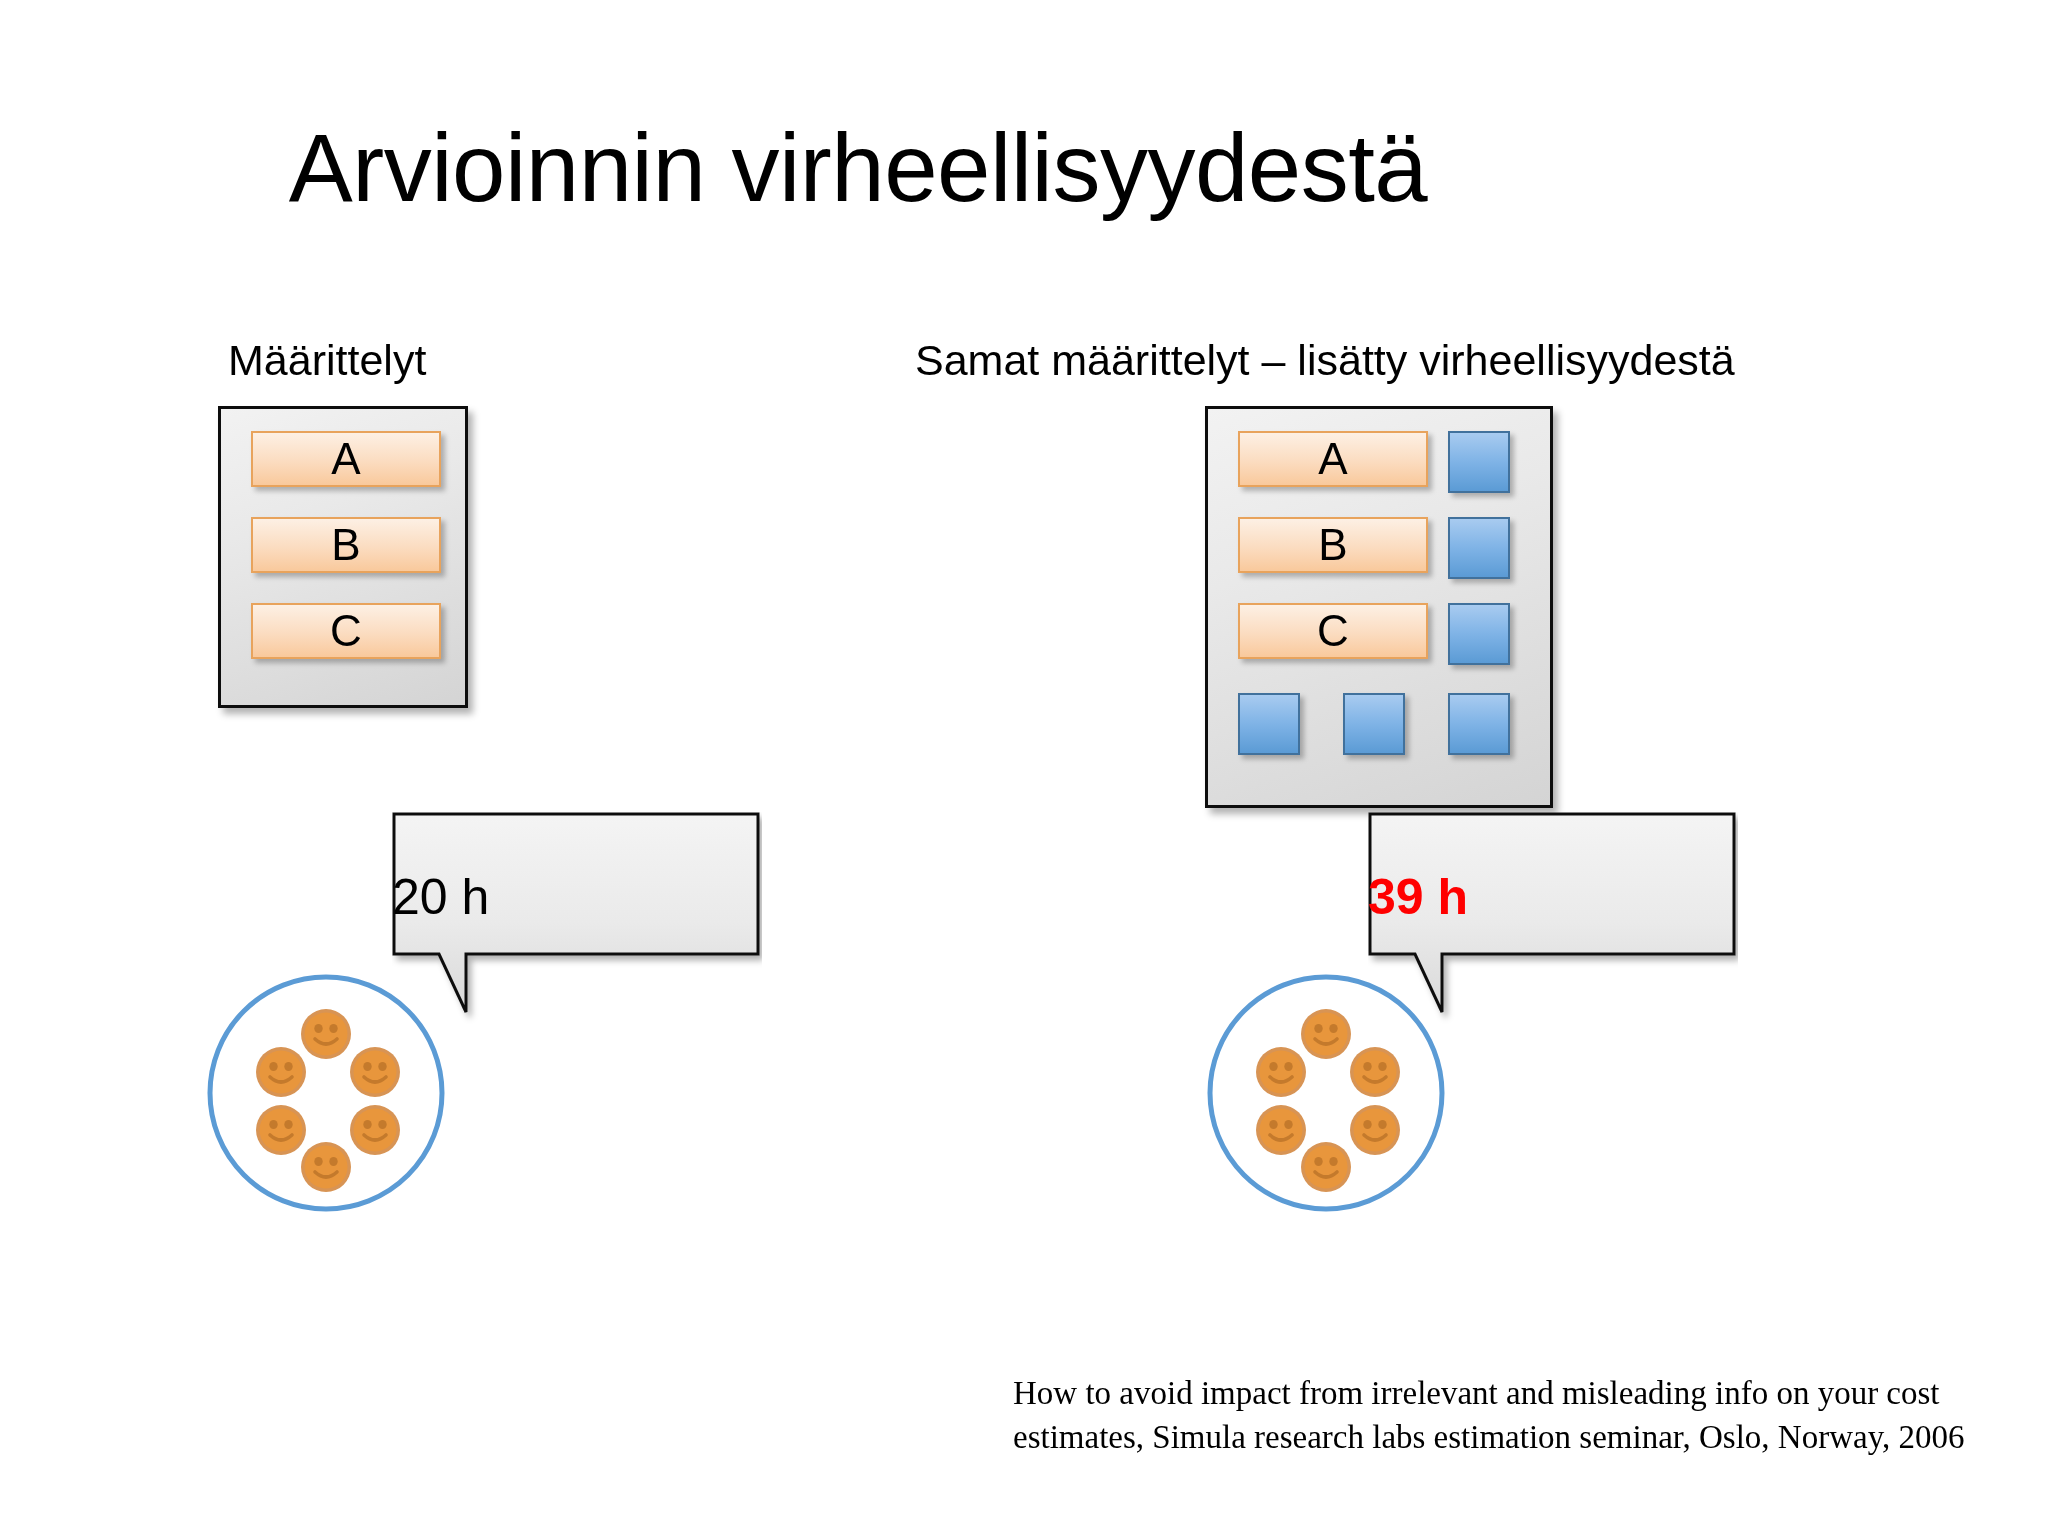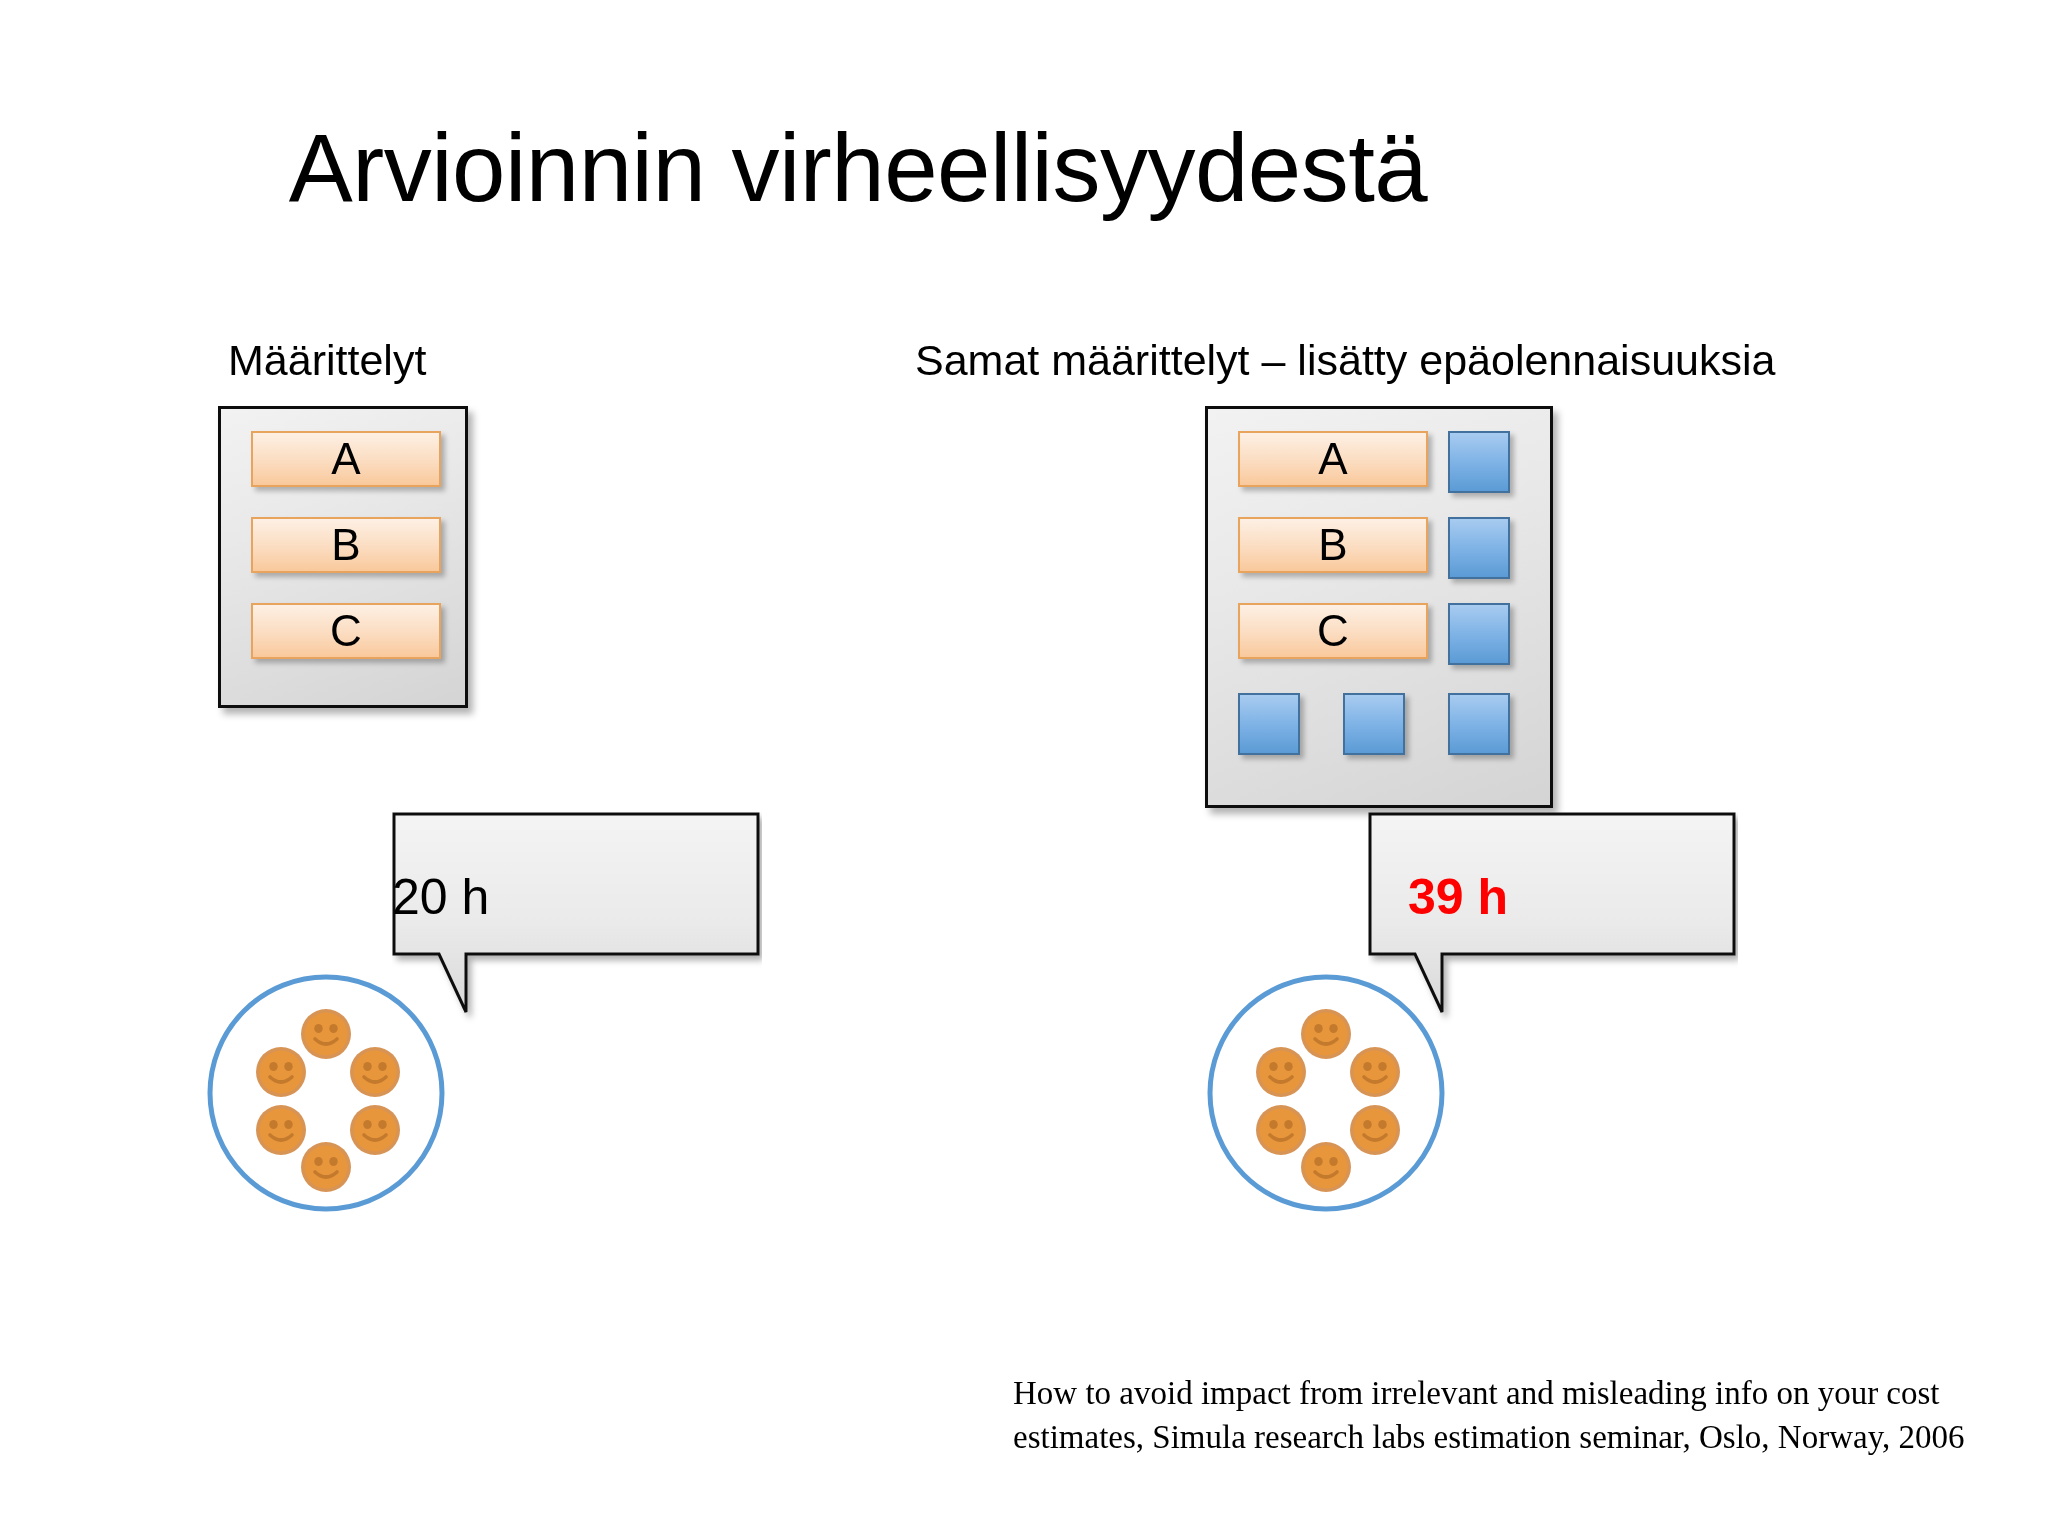--- a/index.html
+++ b/index.html
@@ -107,21 +107,21 @@
   .bubble-text {
     position: absolute;
     top: 60px;
     width: 100%;
     text-align: left;
     font-size: 50px;
     line-height: 1;
     pointer-events: none;
   }
   #bubble-left  .bubble-text { color: #000000; font-weight: 400; }
-  #bubble-right .bubble-text { color: #ff0000; font-weight: 700; margin-left: 40px; }
+  #bubble-right .bubble-text { color: #ff0000; font-weight: 700; }
 
   
   .team-circle {
     position: absolute;
     width: 242px;
     height: 242px;
   }
   #team-left  { left: 205px;  top: 972px; }
   #team-right { left: 1205px; top: 972px; }
   .team-circle svg { display: block; width: 100%; height: 100%; }
@@ -182,21 +182,21 @@
     <circle cx="121" cy="121" r="116" fill="#ffffff" stroke="#5b9bd5" stroke-width="5"></circle>
     <use href="#smileyGlyphL" x="0" y="0" transform="translate(121,62)"></use>
     <use href="#smileyGlyphL" x="0" y="0" transform="translate(170,100)"></use>
     <use href="#smileyGlyphL" x="0" y="0" transform="translate(170,158)"></use>
     <use href="#smileyGlyphL" x="0" y="0" transform="translate(121,195)"></use>
     <use href="#smileyGlyphL" x="0" y="0" transform="translate(76,158)"></use>
     <use href="#smileyGlyphL" x="0" y="0" transform="translate(76,100)"></use>
   </svg>
 </div>
 
-<div class="column-caption" id="caption-right">Samat määrittelyt – lisätty epäolennaisuuksia</div>
+<div class="column-caption" id="caption-right">Samat määrittelyt – lisätty virheellisyydestä</div>
 
 <div class="panel" id="panel-right">
   <div class="req-box" id="req-right-a">A</div>
   <div class="req-box" id="req-right-b">B</div>
   <div class="req-box" id="req-right-c">C</div>
 
   <div class="noise-box" id="noise-r1"></div>
   <div class="noise-box" id="noise-r2"></div>
   <div class="noise-box" id="noise-r3"></div>
   <div class="noise-box" id="noise-b1"></div>

